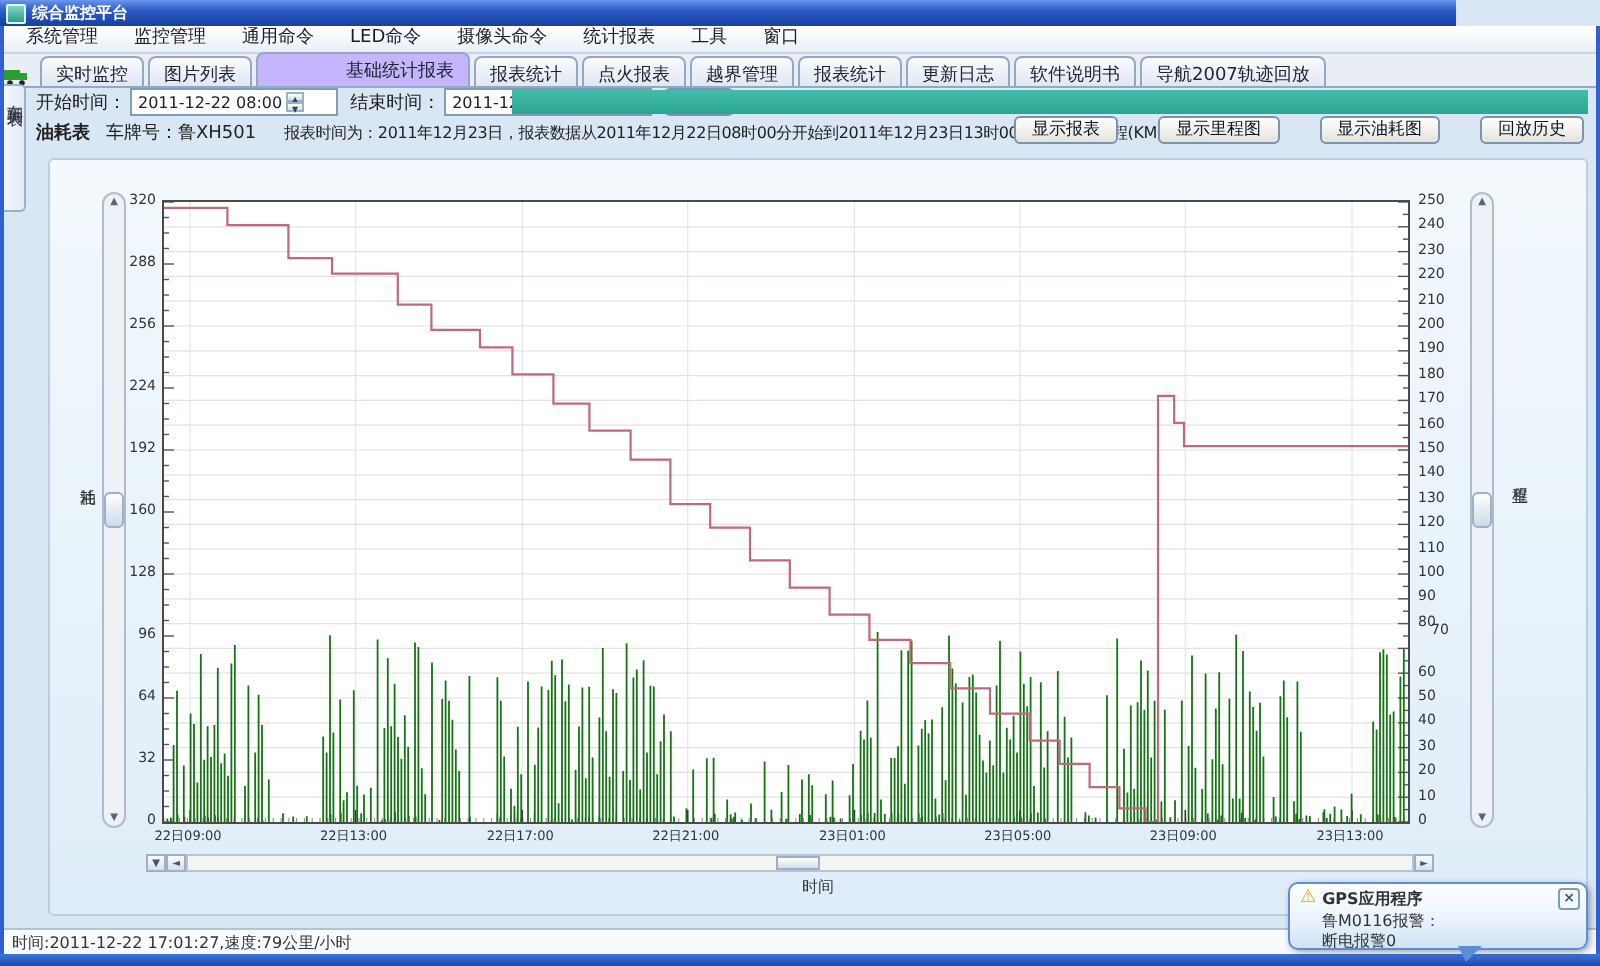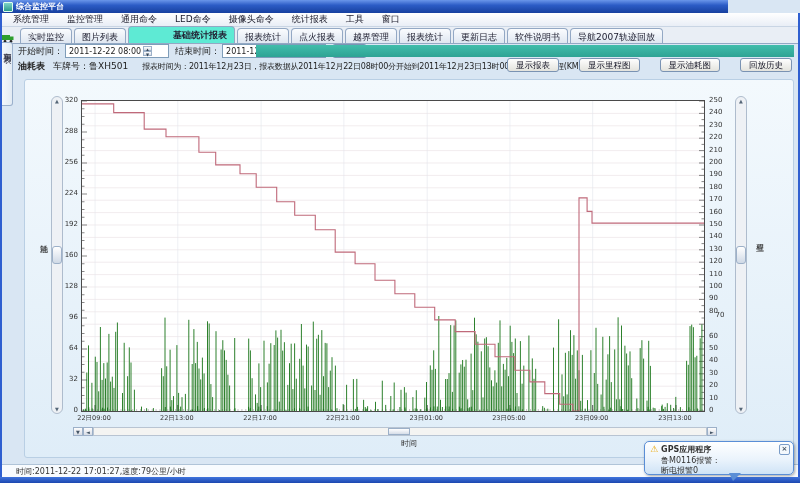--- a/index.html
+++ b/index.html
@@ -13,21 +13,21 @@
   
   .menubar{position:absolute;left:0;top:13px;width:800px;height:14px;box-sizing:border-box;
     background:linear-gradient(#ffffff,#e9eef6);border-bottom:1px solid #c9d5e4;
     display:flex;align-items:center;padding-left:4px;font-size:9px;color:#1a1a2a;}
   .menu-item{padding:0 9px;line-height:13px;cursor:default;}
   
   .tabstrip{position:absolute;left:0;top:27px;width:800px;height:17px;background:#e9eef5;border-bottom:1px solid #93a8c4;box-sizing:border-box;}
   #tabs{position:absolute;left:18px;bottom:0;white-space:nowrap;}
   .tab{display:inline-block;margin-left:2px;padding:2px 7px 0;height:12px;font-size:9px;color:#223;vertical-align:bottom;
     background:linear-gradient(#fafcfe,#dfe7f1);border:1px solid #93a8c4;border-bottom:none;border-radius:4px 4px 0 0;text-align:right;}
-  .tab.active{background:#5eead4;font-weight:bold;height:14px;position:relative;z-index:2;padding-left:44px;}
+  .tab.active{background:#c4b5fd;font-weight:normal;height:14px;position:relative;z-index:2;padding-left:44px;}
   .truck-wrap{position:absolute;left:2px;top:2px;}
   
   .vstrip{position:absolute;left:0;top:42px;width:13px;height:64px;box-sizing:border-box;
     background:linear-gradient(90deg,#f7fafc,#e2ebf4);border:1px solid #9ab0cc;border-left:none;border-radius:0 3px 3px 0;
     display:flex;justify-content:center;padding-top:3px;}
   .vstrip span{writing-mode:vertical-rl;font-size:8px;color:#334;letter-spacing:1px;}
   
   .filter-row{position:absolute;left:0;top:44px;width:800px;height:14px;display:flex;align-items:center;
     padding-left:18px;box-sizing:border-box;font-size:9px;}
   .lbl{margin-right:2px;}
@@ -69,21 +69,21 @@
   .vs-arrow{font-size:5px;color:#567;line-height:6px;}
   .vs-thumb{width:8px;height:16px;background:linear-gradient(#fff,#cfd9e6);border:1px solid #9cb0c8;border-radius:3px;}
   .hscroll{position:absolute;left:48px;top:347px;width:644px;height:9px;display:flex;}
   .hs-btn{width:10px;font-size:5px;line-height:8px;text-align:center;color:#456;
     background:linear-gradient(#fdfdfd,#d8dde6);border:1px solid #9cb0c8;box-sizing:border-box;}
   .hs-track{flex:1;background:#f4f4f2;border:1px solid #b8c4d2;position:relative;box-sizing:border-box;}
   .hs-thumb{position:absolute;left:48%;width:22px;top:0;bottom:0;background:linear-gradient(#fff,#d6dde8);border:1px solid #9cb0c8;box-sizing:border-box;}
   .xaxis-title{position:absolute;top:358px;left:0;width:100%;text-align:center;font-size:8px;color:#333;}
   
   .statusbar{position:absolute;left:2px;top:464px;width:796px;height:13px;background:#f8fbfe;
-    border-top:1px solid #b0c4d8;font-size:8px;color:#333;line-height:13px;padding-left:14px;box-sizing:border-box;}
+    border-top:1px solid #b0c4d8;font-size:8px;color:#333;line-height:13px;padding-left:4px;box-sizing:border-box;}
   .edge{position:absolute;background:#2f5fd0;}
   .edge.left{left:0;top:13px;width:2px;height:464px;}
   .edge.right{left:798px;top:13px;width:2px;height:464px;}
   .edge.bottom{left:0;top:477px;width:800px;height:6px;background:linear-gradient(#3f74dd,#1c47b0);}
   
   .balloon{position:absolute;left:644px;top:441px;width:150px;height:34px;z-index:10;box-sizing:border-box;
     border:1px solid #5a8ed6;border-radius:5px;background:linear-gradient(#ffffff 0%,#eaf3fc 55%,#cfe3f6 100%);
     box-shadow:1px 1px 3px rgba(0,0,0,.35);font-size:8px;}
   .b-head{display:flex;align-items:center;gap:3px;padding:2px 3px 0 5px;font-weight:bold;color:#333;}
   .warn-icon{color:#e8a400;font-size:9px;line-height:9px;}

